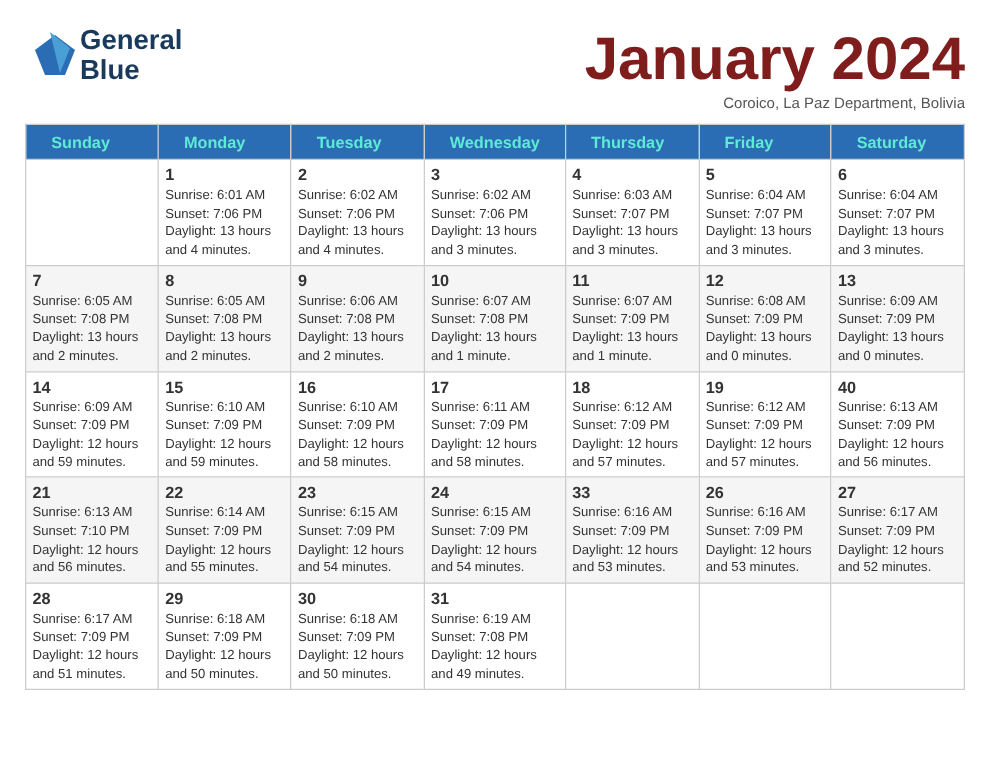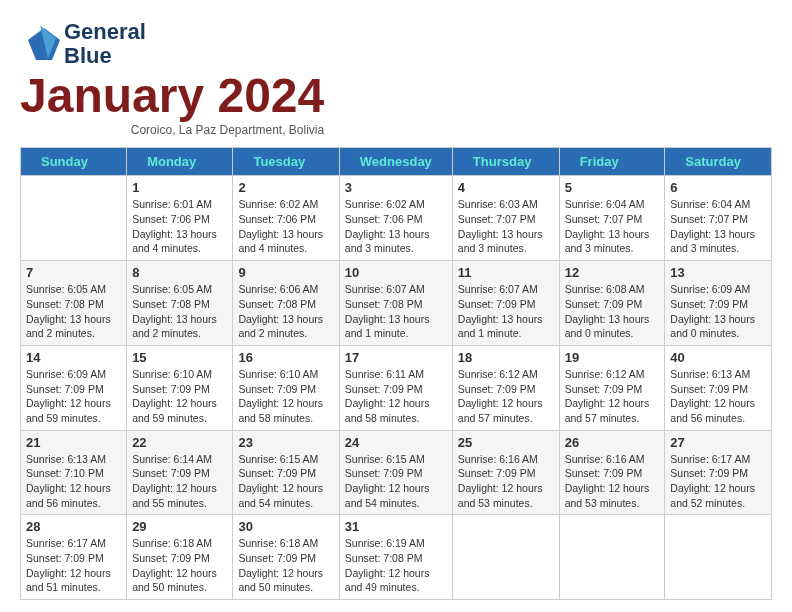--- a/index.html
+++ b/index.html
@@ -8,21 +8,20 @@
       background: #fff;
       width: 792px;
       min-height: 612px;
       padding: 20px;
     }
     .header {
       display: flex;
       justify-content: space-between;
       align-items: flex-start;
       margin-bottom: 10px;
-      flex-direction: column;
     }
     .logo {
       display: flex;
       align-items: center;
     }
     .logo-text {
       font-size: 22px;
       font-weight: bold;
       color: #1a3a5c;
       line-height: 1.1;
@@ -314,21 +313,21 @@
         </td>
         <td>
           <span class="day-number">24</span>
           <div class="day-info">
             <span>Sunrise: 6:15 AM</span><br>
             <span>Sunset: 7:09 PM</span><br>
             <span>Daylight: 12 hours and 54 minutes.</span>
           </div>
         </td>
         <td>
-          <span class="day-number">25</span>
+          <span class="day-number">33</span>
           <div class="day-info">
             <span>Sunrise: 6:16 AM</span><br>
             <span>Sunset: 7:09 PM</span><br>
             <span>Daylight: 12 hours and 53 minutes.</span>
           </div>
         </td>
         <td>
           <span class="day-number">26</span>
           <div class="day-info">
             <span>Sunrise: 6:16 AM</span><br>

